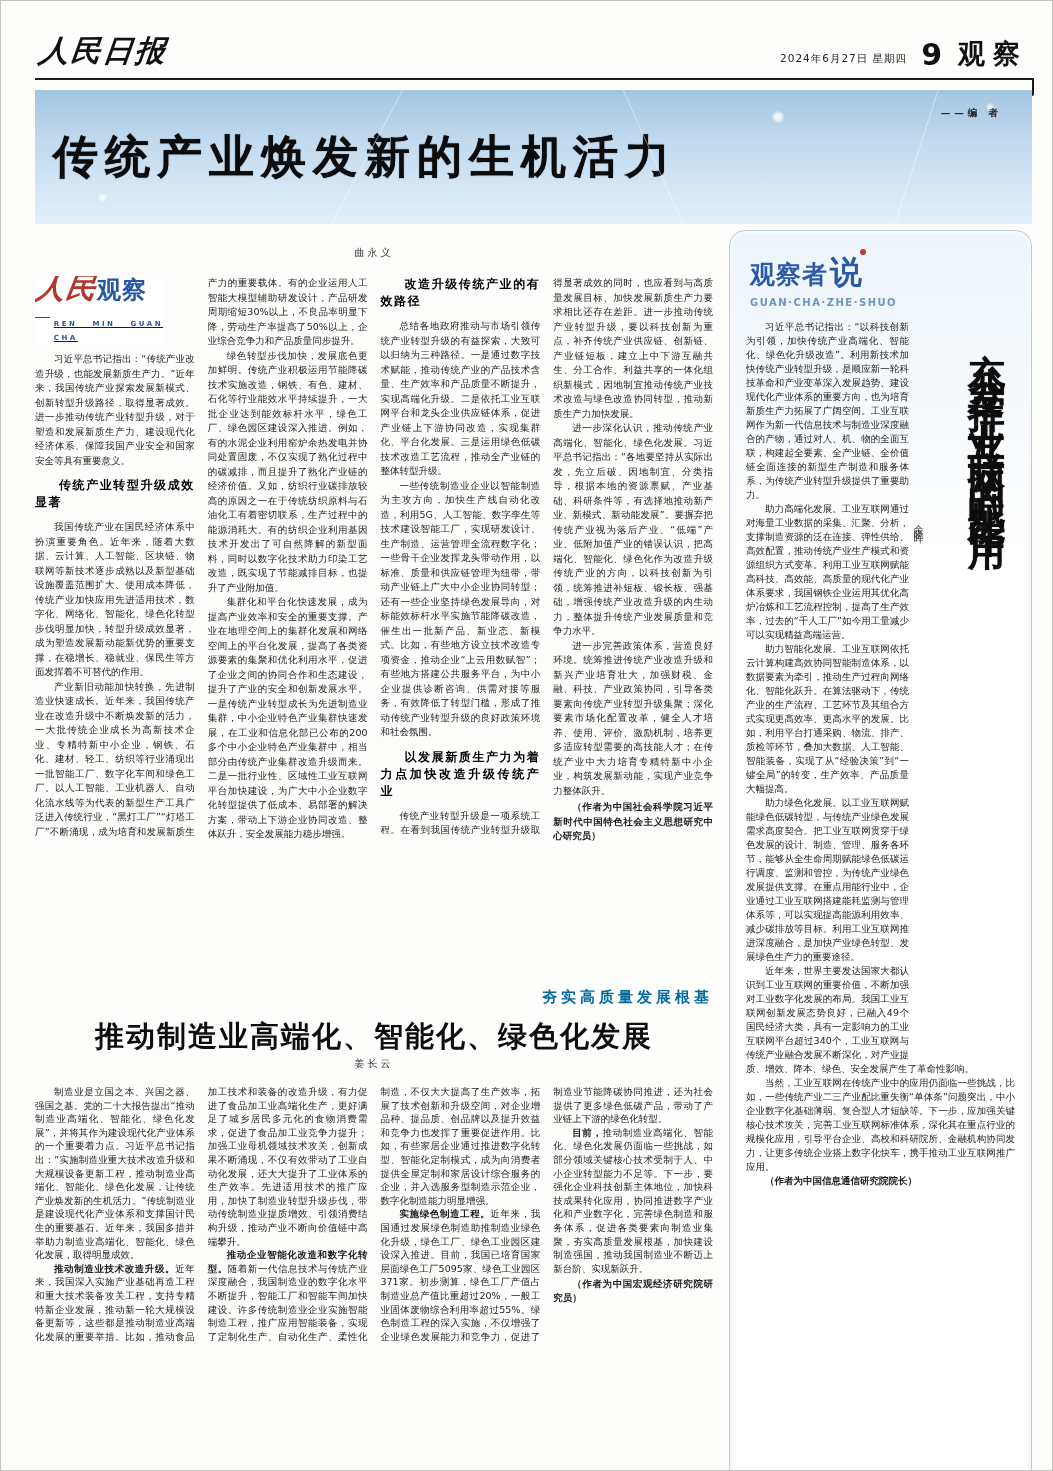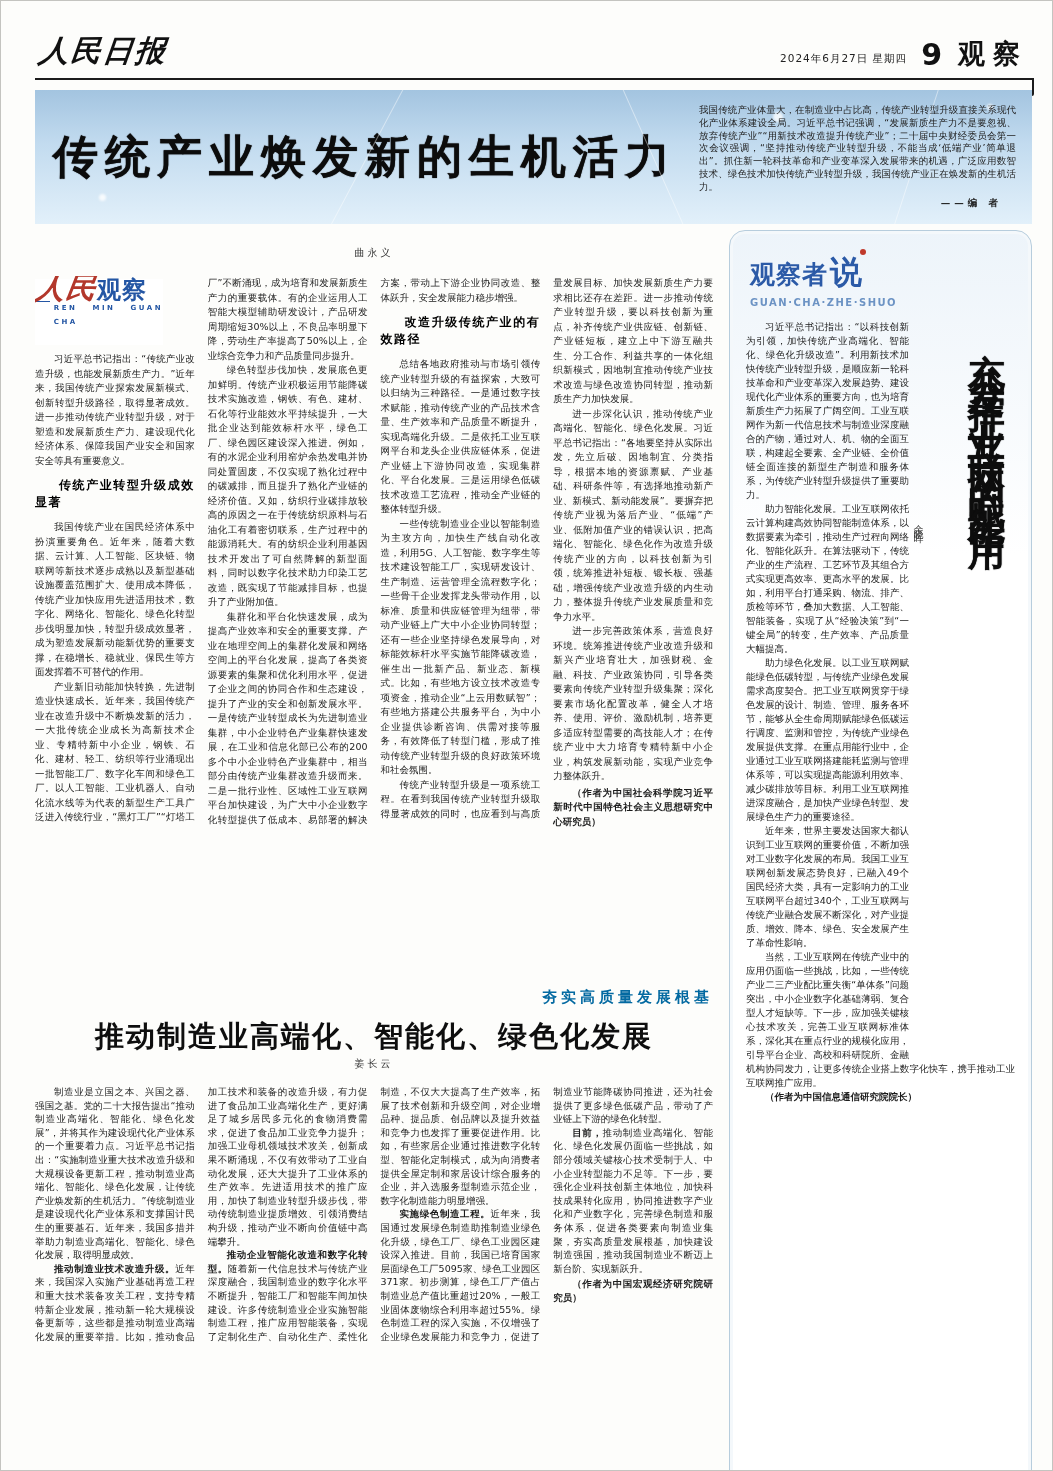--- a/index.html
+++ b/index.html
@@ -54,21 +54,21 @@
   .subhead { font-weight:bold; font-size:12px; line-height:17px; letter-spacing:1.5px; text-indent:2em;
              margin:9px 0; color:#000000; }
   .author-note { text-indent:2em; font-weight:bold; margin-top:2px; }
 
   
   .rmgc { float:left; width:128px; height:66px; margin:3px 9px 7px 0; padding-top:2px; background:#fff; }
   .rmgc-row { display:flex; align-items:baseline; }
   .rm { font-family:"DejaVu Serif","Liberation Serif",serif; font-style:italic; font-weight:bold;
         font-size:30px; color:#b3372b; letter-spacing:1px; transform:skewX(-8deg); }
   .gc { font-size:24px; font-weight:900; color:#2456a4; letter-spacing:1px; }
-  .rmgc-sub { display:flex; align-items:flex-start; gap:4px; margin-top:3px; }
+  .rmgc-sub { display:flex; align-items:flex-start; gap:4px; margin-top:19px;text-decoration:underline; }
   .rmgc-line { width:16px; height:1px; background:#2456a4; }
   .rmgc-en { font-size:7px; letter-spacing:2.5px; color:#2456a4; font-weight:bold; }
 
   
   .kicker { text-align:right; font-size:15px; font-weight:bold; letter-spacing:4px; color:#0369a1; }
   .b-title { text-align:center; font-size:29px; font-weight:900; letter-spacing:2px; color:#0e0e0e; margin-top:10px; }
   .b-byline { text-align:center; font-size:10px; color:#333; margin-top:0; letter-spacing:3px; }
   .cols2 { margin-top:14px; height:266px; column-count:4; column-gap:13px; overflow:hidden;
            font-size:9.5px; line-height:13.6px; color:#1b1b1b; text-align:justify; }
   .cols2 b { font-weight:bold; }
@@ -113,21 +113,20 @@
     <span class="streak s1"></span>
     <span class="streak s2"></span>
     <span class="streak s3"></span>
     <span class="bokeh b1"></span>
     <span class="bokeh b2"></span>
     <span class="bokeh b3"></span>
     <div class="banner-head">
       <h1>传统产业焕发新的生机活力</h1>
     </div>
     <div class="ed-note">
-      <div>我国传统产业体量大，在制造业中占比高，传统产业转型升级直接关系现代化产业体系建设全局。习近平总书记强调，“发展新质生产力不是要忽视、放弃传统产业”“用新技术改造提升传统产业”；二十届中央财经委员会第一次会议强调，“坚持推动传统产业转型升级，不能当成‘低端产业’简单退出”。抓住新一轮科技革命和产业变革深入发展带来的机遇，广泛应用数智技术、绿色技术加快传统产业转型升级，我国传统产业正在焕发新的生机活力。</div>
       <div class="sig">——编  者</div>
     </div>
   </div>
 
   <div class="zones">
 
     <div class="left-zone">
 
       <div class="byline">曲永义</div>
 
@@ -144,20 +143,21 @@
         </div>
       <p class="para">习近平总书记指出：“传统产业改造升级，也能发展新质生产力。”近年来，我国传统产业探索发展新模式、创新转型升级路径，取得显著成效。进一步推动传统产业转型升级，对于塑造和发展新质生产力、建设现代化经济体系、保障我国产业安全和国家安全等具有重要意义。</p>
           <div class="subhead">传统产业转型升级成效显著</div>
           <p class="para">我国传统产业在国民经济体系中扮演重要角色。近年来，随着大数据、云计算、人工智能、区块链、物联网等新技术逐步成熟以及新型基础设施覆盖范围扩大、使用成本降低，传统产业加快应用先进适用技术，数字化、网络化、智能化、绿色化转型步伐明显加快，转型升级成效显著，成为塑造发展新动能新优势的重要支撑，在稳增长、稳就业、保民生等方面发挥着不可替代的作用。</p>
           <p class="para">产业新旧动能加快转换，先进制造业快速成长。近年来，我国传统产业在改造升级中不断焕发新的活力，一大批传统企业成长为高新技术企业、专精特新中小企业，钢铁、石化、建材、轻工、纺织等行业涌现出一批智能工厂、数字化车间和绿色工厂。以人工智能、工业机器人、自动化流水线等为代表的新型生产工具广泛进入传统行业，“黑灯工厂”“灯塔工厂”不断涌现，成为培育和发展新质生产力的重要载体。有的企业运用人工智能大模型辅助研发设计，产品研发周期缩短30%以上，不良品率明显下降，劳动生产率提高了50%以上，企业综合竞争力和产品质量同步提升。</p>
           <p class="para">绿色转型步伐加快，发展底色更加鲜明。传统产业积极运用节能降碳技术实施改造，钢铁、有色、建材、石化等行业能效水平持续提升，一大批企业达到能效标杆水平，绿色工厂、绿色园区建设深入推进。例如，有的水泥企业利用窑炉余热发电并协同处置固废，不仅实现了熟化过程中的碳减排，而且提升了熟化产业链的经济价值。又如，纺织行业碳排放较高的原因之一在于传统纺织原料与石油化工有着密切联系，生产过程中的能源消耗大。有的纺织企业利用基因技术开发出了可自然降解的新型面料，同时以数字化技术助力印染工艺改造，既实现了节能减排目标，也提升了产业附加值。</p>
           <p class="para">集群化和平台化快速发展，成为提高产业效率和安全的重要支撑。产业在地理空间上的集群化发展和网络空间上的平台化发展，提高了各类资源要素的集聚和优化利用水平，促进了企业之间的协同合作和生态建设，提升了产业的安全和创新发展水平。一是传统产业转型成长为先进制造业集群，中小企业特色产业集群快速发展，在工业和信息化部已公布的200多个中小企业特色产业集群中，相当部分由传统产业集群改造升级而来。二是一批行业性、区域性工业互联网平台加快建设，为广大中小企业数字化转型提供了低成本、易部署的解决方案，带动上下游企业协同改造、整体跃升，安全发展能力稳步增强。</p>
           <div class="subhead">改造升级传统产业的有效路径</div>
           <p class="para">总结各地政府推动与市场引领传统产业转型升级的有益探索，大致可以归纳为三种路径。一是通过数字技术赋能，推动传统产业的产品技术含量、生产效率和产品质量不断提升，实现高端化升级。二是依托工业互联网平台和龙头企业供应链体系，促进产业链上下游协同改造，实现集群化、平台化发展。三是运用绿色低碳技术改造工艺流程，推动全产业链的整体转型升级。</p>
           <p class="para">一些传统制造业企业以智能制造为主攻方向，加快生产线自动化改造，利用5G、人工智能、数字孪生等技术建设智能工厂，实现研发设计、生产制造、运营管理全流程数字化；一些骨干企业发挥龙头带动作用，以标准、质量和供应链管理为纽带，带动产业链上广大中小企业协同转型；还有一些企业坚持绿色发展导向，对标能效标杆水平实施节能降碳改造，催生出一批新产品、新业态、新模式。比如，有些地方设立技术改造专项资金，推动企业“上云用数赋智”；有些地方搭建公共服务平台，为中小企业提供诊断咨询、供需对接等服务，有效降低了转型门槛，形成了推动传统产业转型升级的良好政策环境和社会氛围。</p>
+          <div class="subhead">以发展新质生产力为着力点加快改造升级传统产业</div>
           <p class="para">传统产业转型升级是一项系统工程。在看到我国传统产业转型升级取得显著成效的同时，也应看到与高质量发展目标、加快发展新质生产力要求相比还存在差距。进一步推动传统产业转型升级，要以科技创新为重点，补齐传统产业供应链、创新链、产业链短板，建立上中下游互融共生、分工合作、利益共享的一体化组织新模式，因地制宜推动传统产业技术改造与绿色改造协同转型，推动新质生产力加快发展。</p>
           <p class="para">进一步深化认识，推动传统产业高端化、智能化、绿色化发展。习近平总书记指出：“各地要坚持从实际出发，先立后破、因地制宜、分类指导，根据本地的资源禀赋、产业基础、科研条件等，有选择地推动新产业、新模式、新动能发展”。要摒弃把传统产业视为落后产业、“低端”产业、低附加值产业的错误认识，把高端化、智能化、绿色化作为改造升级传统产业的方向，以科技创新为引领，统筹推进补短板、锻长板、强基础，增强传统产业改造升级的内生动力，整体提升传统产业发展质量和竞争力水平。</p>
           <p class="para">进一步完善政策体系，营造良好环境。统筹推进传统产业改造升级和新兴产业培育壮大，加强财税、金融、科技、产业政策协同，引导各类要素向传统产业转型升级集聚；深化要素市场化配置改革，健全人才培养、使用、评价、激励机制，培养更多适应转型需要的高技能人才；在传统产业中大力培育专精特新中小企业，构筑发展新动能，实现产业竞争力整体跃升。</p>
           <p class="author-note">（作者为中国社会科学院习近平新时代中国特色社会主义思想研究中心研究员）</p>
         </div>
 
       <div class="kicker">夯实高质量发展根基</div>
       <h2 class="b-title">推动制造业高端化、智能化、绿色化发展</h2>
       <div class="b-byline">姜长云</div>
       <div class="cols2">
@@ -178,20 +178,21 @@
             <span class="ob-zh2"><i class="ob-dot"></i><span>说</span></span>
           </div>
           <div class="ob-en">GUAN·CHA·ZHE·SHUO</div>
         </div>
         <div class="ob-text">
           <div class="ob-float">
             <div class="v-title">充分发挥工业互联网的赋能作用</div>
             <div class="v-byline">余晓晖</div>
           </div>
         <p class="para">习近平总书记指出：“以科技创新为引领，加快传统产业高端化、智能化、绿色化升级改造”。利用新技术加快传统产业转型升级，是顺应新一轮科技革命和产业变革深入发展趋势、建设现代化产业体系的重要方向，也为培育新质生产力拓展了广阔空间。工业互联网作为新一代信息技术与制造业深度融合的产物，通过对人、机、物的全面互联，构建起全要素、全产业链、全价值链全面连接的新型生产制造和服务体系，为传统产业转型升级提供了重要助力。</p>
+            <p class="para">助力高端化发展。工业互联网通过对海量工业数据的采集、汇聚、分析，支撑制造资源的泛在连接、弹性供给、高效配置，推动传统产业生产模式和资源组织方式变革。利用工业互联网赋能高科技、高效能、高质量的现代化产业体系要求，我国钢铁企业运用其优化高炉冶炼和工艺流程控制，提高了生产效率，过去的“千人工厂”如今用工量减少可以实现精益高端运营。</p>
             <p class="para">助力智能化发展。工业互联网依托云计算构建高效协同智能制造体系，以数据要素为牵引，推动生产过程向网络化、智能化跃升。在算法驱动下，传统产业的生产流程、工艺环节及其组合方式实现更高效率、更高水平的发展。比如，利用平台打通采购、物流、排产、质检等环节，叠加大数据、人工智能、智能装备，实现了从“经验决策”到“一键全局”的转变，生产效率、产品质量大幅提高。</p>
             <p class="para">助力绿色化发展。以工业互联网赋能绿色低碳转型，与传统产业绿色发展需求高度契合。把工业互联网贯穿于绿色发展的设计、制造、管理、服务各环节，能够从全生命周期赋能绿色低碳运行调度、监测和管控，为传统产业绿色发展提供支撑。在重点用能行业中，企业通过工业互联网搭建能耗监测与管理体系等，可以实现提高能源利用效率、减少碳排放等目标。利用工业互联网推进深度融合，是加快产业绿色转型、发展绿色生产力的重要途径。</p>
             <p class="para">近年来，世界主要发达国家大都认识到工业互联网的重要价值，不断加强对工业数字化发展的布局。我国工业互联网创新发展态势良好，已融入49个国民经济大类，具有一定影响力的工业互联网平台超过340个，工业互联网与传统产业融合发展不断深化，对产业提质、增效、降本、绿色、安全发展产生了革命性影响。</p>
             <p class="para">当然，工业互联网在传统产业中的应用仍面临一些挑战，比如，一些传统产业二三产业配比重失衡“单体条”问题突出，中小企业数字化基础薄弱、复合型人才短缺等。下一步，应加强关键核心技术攻关，完善工业互联网标准体系，深化其在重点行业的规模化应用，引导平台企业、高校和科研院所、金融机构协同发力，让更多传统企业搭上数字化快车，携手推动工业互联网推广应用。</p>
             <p class="ob-note">（作者为中国信息通信研究院院长）</p>
           </div>
       </div>
     </aside>
 
   </div>

